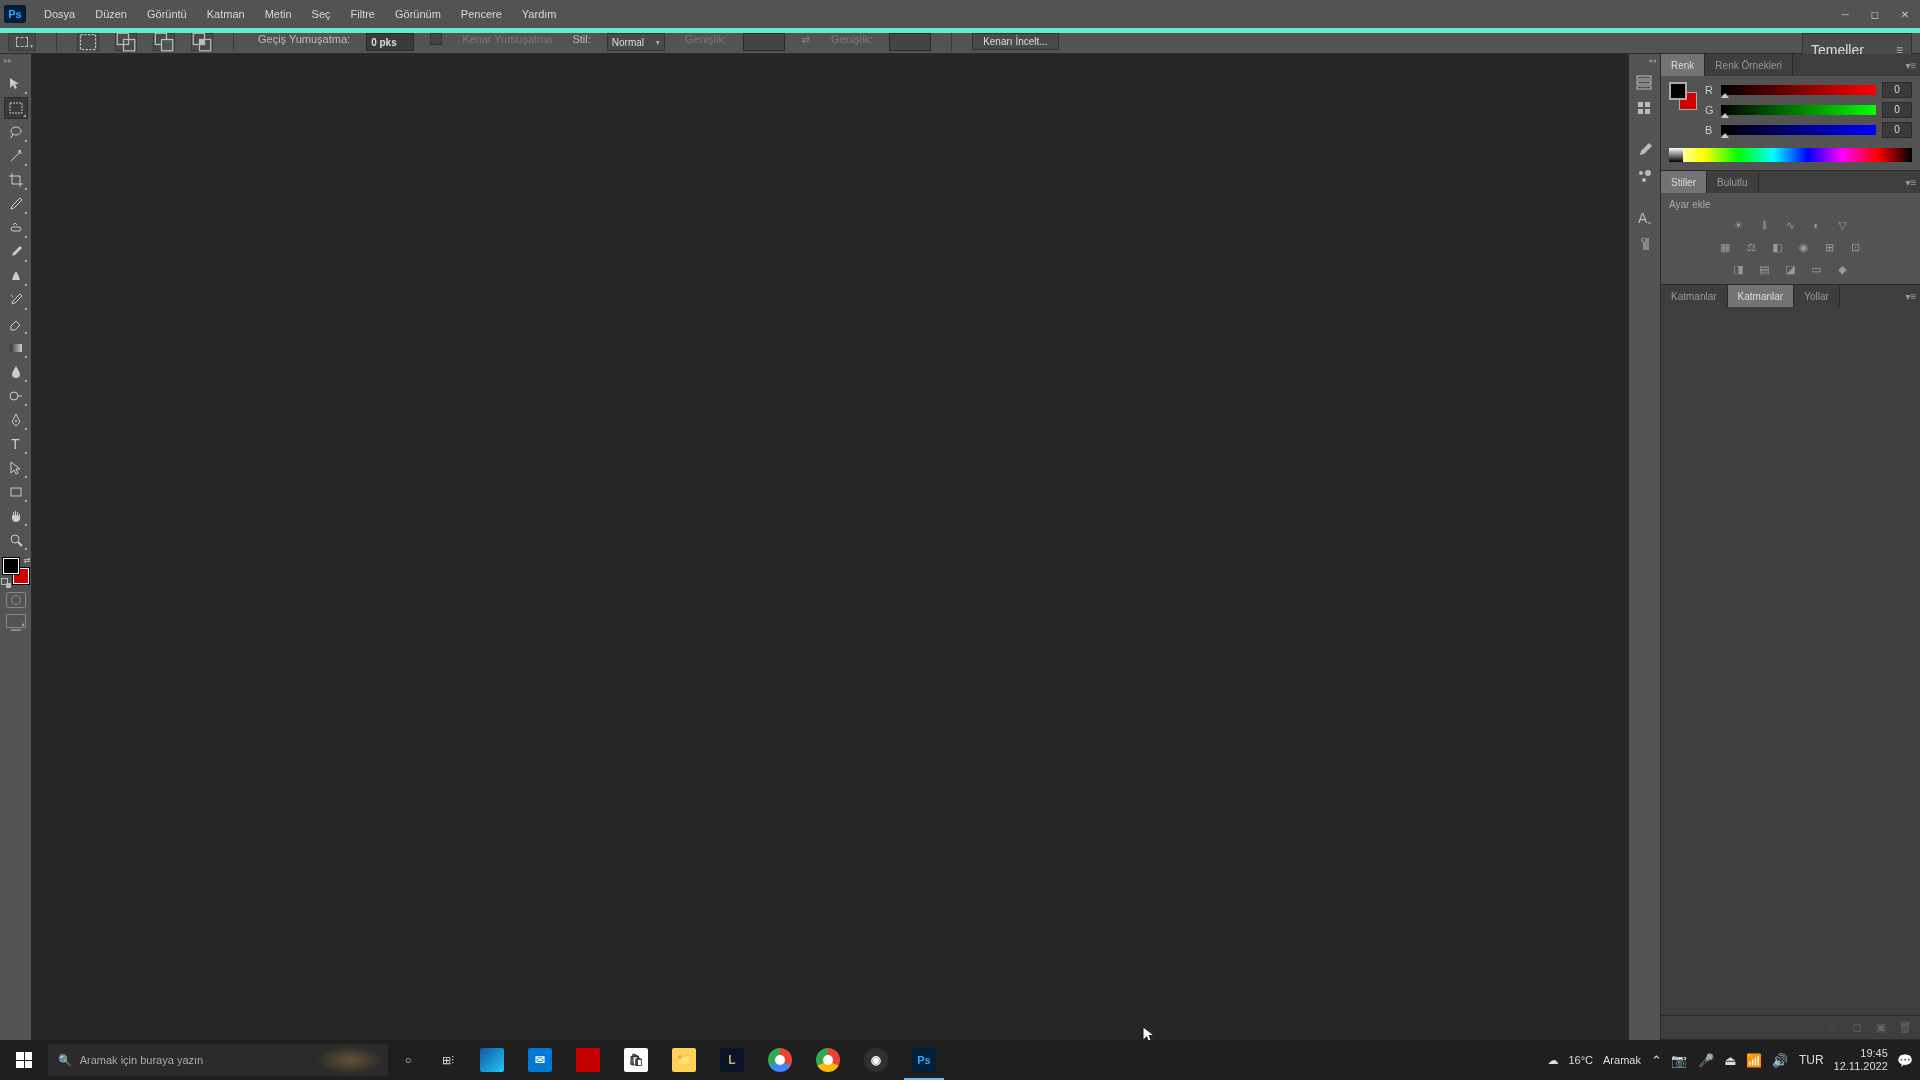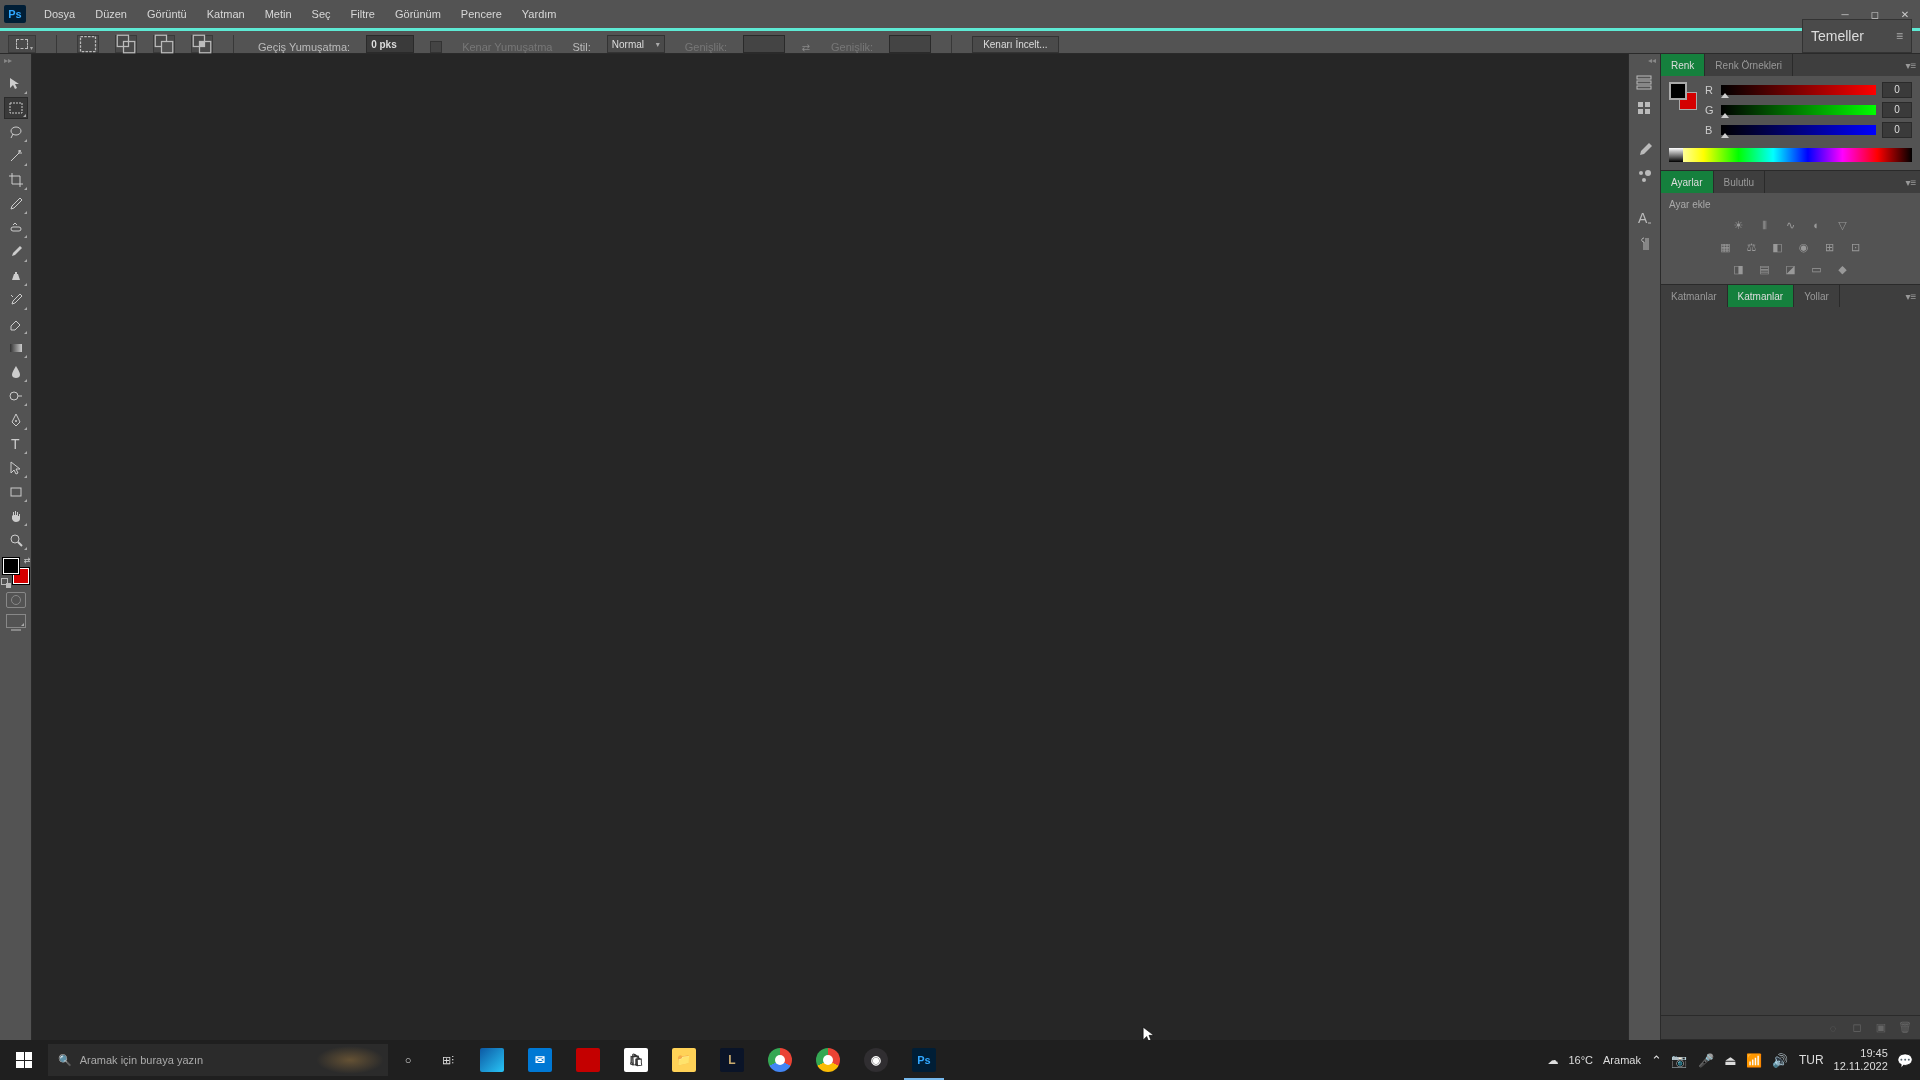--- a/index.html
+++ b/index.html
@@ -6,21 +6,21 @@
 body { width: 1920px; height: 1080px; background: #535353; overflow: hidden; color: #c8c8c8; font-size: 11px; }
 
 
 .menubar { height: 28px; background: #535353; display: flex; align-items: center; padding-left: 4px; }
 .ps-logo { width: 22px; height: 18px; background: #001e36; color: #31a8ff; font-weight: bold; font-size: 11px; display: flex; align-items: center; justify-content: center; border-radius: 2px; margin-right: 8px; }
 .menu-item { padding: 4px 10px; color: #d8d8d8; cursor: default; }
 .window-controls { margin-left: auto; display: flex; }
 .win-ctrl { width: 30px; height: 20px; display: flex; align-items: center; justify-content: center; color: #ccc; font-size: 10px; }
 
 
-.optionsbar { height: 26px; background: #535353; border-top: 3px solid #5eead4; border-bottom: 1px solid #2a2a2a; display: flex; align-items: flex-end; padding: 0 8px; gap: 16px; }
+.optionsbar { height: 26px; background: #535353; border-top: 5px solid #5eead4; border-bottom: 1px solid #2a2a2a; display: flex; align-items: flex-start; padding: 0 8px; gap: 16px; }
 .opt-icon-btn { width: 22px; height: 18px; border: 1px solid #3a3a3a; background: #4a4a4a; display: flex; align-items: center; justify-content: center; }
 .opt-icon-btn.first { width: 28px; position: relative; }
 .opt-icon-btn.first::after { content: '▾'; font-size: 6px; position: absolute; right: 2px; bottom: 1px; color: #aaa; }
 .marquee-icon { width: 12px; height: 10px; border: 1px dashed #bbb; }
 .opt-sep { width: 1px; height: 18px; background: #383838; margin: 0 4px; }
 .opt-label { color: #bbb; font-size: 11px; margin-left: 4px; }
 .opt-input { width: 48px; height: 18px; background: #3a3a3a; border: 1px solid #2a2a2a; color: #ddd; font-size: 10px; padding: 0 4px; font-weight: bold; }
 .opt-check { width: 12px; height: 12px; border: 1px solid #333; background: #444; }
 .opt-select { width: 58px; height: 18px; background: #4a4a4a; border: 1px solid #333; color: #ddd; font-size: 10px; padding: 0 4px; display: flex; align-items: center; justify-content: space-between; }
 .opt-select::after { content: '▾'; font-size: 8px; color: #aaa; }
@@ -57,21 +57,21 @@
 .dock-collapsed { width: 32px; background: #535353; border-left: 1px solid #2a2a2a; display: flex; flex-direction: column; align-items: center; padding-top: 18px; gap: 6px; position: relative; }
 .dock-collapsed .grip { position: absolute; top: 2px; right: 4px; font-size: 8px; color: #888; }
 .dock-ic { width: 22px; height: 20px; display: flex; align-items: center; justify-content: center; color: #bbb; }
 .dock-sep { height: 10px; }
 
 
 .panels { width: 260px; background: #535353; border-left: 1px solid #2a2a2a; display: flex; flex-direction: column; }
 .panel { border-bottom: 1px solid #2a2a2a; }
 .panel-tabs { height: 22px; background: #3e3e3e; display: flex; align-items: stretch; position: relative; }
 .panel-tab { padding: 4px 10px; color: #999; font-size: 10px; border-right: 1px solid #2a2a2a; display: flex; align-items: center; }
-.panel-tab.active { background: #15803d; color: #ddd; }
+.panel-tab.active { background: #737373; color: #ddd; }
 .panel-menu { margin-left: auto; width: 18px; display: flex; align-items: center; justify-content: center; color: #999; font-size: 10px; }
 .panel-body { padding: 6px 8px; }
 
 
 .color-body { display: flex; gap: 8px; }
 .color-swatches-mini { width: 28px; height: 28px; position: relative; }
 .color-swatches-mini .fg { position: absolute; width: 18px; height: 18px; top: 0; left: 0; border: 2px solid #aaa; }
 .color-swatches-mini .bg { position: absolute; width: 18px; height: 18px; bottom: 0; right: 0; border: 1px solid #aaa; }
 .sliders { flex: 1; display: flex; flex-direction: column; gap: 4px; }
 .slider-row { display: flex; align-items: center; gap: 6px; }
@@ -419,21 +419,21 @@
               </div>
             <div class="slider-val">0</div>
           </div>
         </div>
       </div>
       <div class="spectrum"></div>
     </div>
 
     <div class="panel">
       <div class="panel-tabs">
-        <div class="panel-tab active">Ayarlar</div>
+        <div class="panel-tab active">Stiller</div>
         <div class="panel-tab">Bulutlu</div>
         <div class="panel-menu">▾≡</div>
       </div>
       <div class="panel-body">
         <div class="adj-label">Ayar ekle</div>
         <div class="adj-row">
           <div class="adj-ic">☀</div>
           <div class="adj-ic">⫴</div>
           <div class="adj-ic">∿</div>
           <div class="adj-ic">◐</div>

